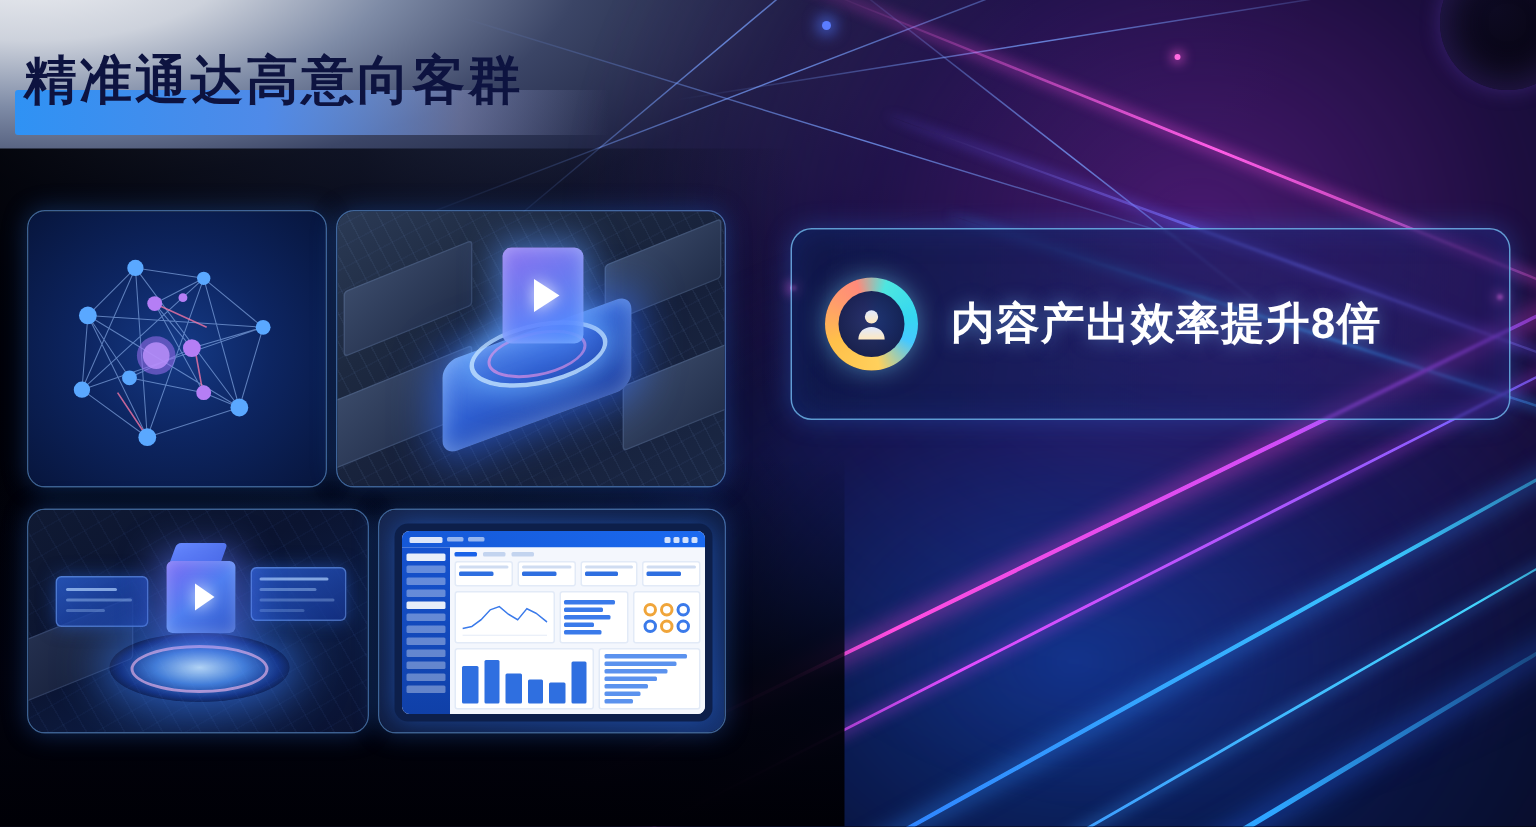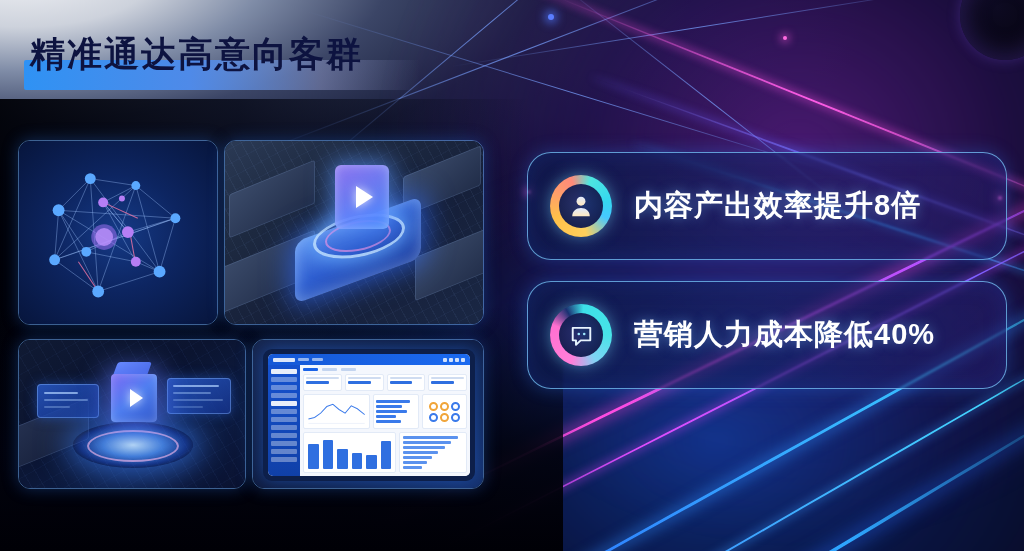--- a/index.html
+++ b/index.html
@@ -66,21 +66,21 @@
          background:#5b7dff; box-shadow:0 0 10px 3px rgba(80,120,255,.8); }
   .n1{ left:30.2%; top:31.2%; }
   .n2{ left:53.5%; top:2.5%; width:6px; height:6px; }
   .corner-orb{ position:absolute; right:-26px; top:-30px; width:90px; height:90px; border-radius:50%;
                background:radial-gradient(circle at 40% 40%,#0d0a22 0%,#070511 70%);
                box-shadow:0 0 22px 6px rgba(90,60,180,.35) inset, 0 0 12px 2px rgba(120,80,220,.25); }
   .dot-pink{ position:absolute; width:4px; height:4px; border-radius:50%; background:#ff6ae0;
              box-shadow:0 0 8px 2px rgba(255,90,220,.7); }
 
   
-  #title-wrap{ position:absolute; left:30px; top:34px; z-index:6; }
+  #title-wrap{ position:absolute; left:16px; top:34px; z-index:6; }
   .title-hl{
     position:absolute; left:-6px; top:26px; width:396px; height:30px;
     background:linear-gradient(90deg,#2f92f4 0%,#4f8ae8 42%,rgba(150,160,210,.45) 75%,rgba(200,205,225,0) 100%);
     border-radius:2px;
   }
   .title-text{
     position:relative; font-size:35px; font-weight:bold; color:#0d1340;
     letter-spacing:2px; line-height:1.15; white-space:nowrap;
   }
 
@@ -193,21 +193,21 @@
   .bot{ display:flex; gap:3px; flex:1.15; }
   .chart-bars{ flex:1.4; display:flex; align-items:flex-end; gap:4px; padding:3px 4px; }
   .vbar{ flex:1; background:#2f6fe0; border-radius:1px; }
   .list-w{ flex:1; display:flex; flex-direction:column; gap:2px; justify-content:center; padding:2px 3px; }
   .lrow{ height:3px; border-radius:1px; background:#5b92ee; }
 
   
   #cards{ position:absolute; left:527px; top:152px; width:480px; z-index:6;
           display:flex; flex-direction:column; gap:21px; }
   .stat-card{
-    height:108px; border-radius:24px; display:flex; align-items:center; padding:0 22px; gap:22px;
+    height:128px; border-radius:14px; display:flex; align-items:center; padding:0 22px; gap:22px;
     border:1px solid rgba(120,200,255,.75);
     background:linear-gradient(100deg, rgba(14,26,74,.72) 0%, rgba(22,34,96,.62) 45%, rgba(40,30,110,.52) 100%);
     box-shadow:0 0 18px rgba(50,130,255,.30), inset 0 0 22px rgba(30,70,180,.25);
     backdrop-filter:blur(1px);
   }
   .ring{ position:relative; width:62px; height:62px; border-radius:50%; flex:0 0 62px;
          display:flex; align-items:center; justify-content:center; }
   .ring::after{ content:""; position:absolute; inset:9px; border-radius:50%;
          background:radial-gradient(circle at 50% 45%, rgba(30,45,110,.95), rgba(14,22,66,.98)); }
   .ring-ic{ position:relative; z-index:2; }
@@ -453,24 +453,14 @@
               <stop offset="100%" stop-color="#ffe9c0"></stop>
         </linearGradient>
           </defs>
         <circle cx="12" cy="7.6" r="4.1" fill="url(#ug1)"></circle>
         <path d="M3.9 21.5c0-4.6 3.6-7.6 8.1-7.6s8.1 3 8.1 7.6z" fill="url(#ug1)"></path>
       </svg>
     </div>
     <div class="stat-text">内容产出效率提升8倍</div>
   </div>
 
-  <div class="stat-card">
-    <div class="ring r2">
-      <svg class="ring-ic" width="27" height="27" viewBox="0 0 24 24" fill="none" stroke="#e8f4ff" stroke-width="1.7" stroke-linejoin="round">
-        <path d="M4.2 5.2h15.6v11.1H11.3L7.1 20.3v-4H4.2z"></path>
-        <circle cx="9.6" cy="10.7" r="1.15" fill="#9fe8ff" stroke="none"></circle>
-        <circle cx="14.4" cy="10.7" r="1.15" fill="#9fe8ff" stroke="none"></circle>
-      </svg>
-    </div>
-    <div class="stat-text">营销人力成本降低40%</div>
-  </div>
 
 </div>
 
 </body></html>

